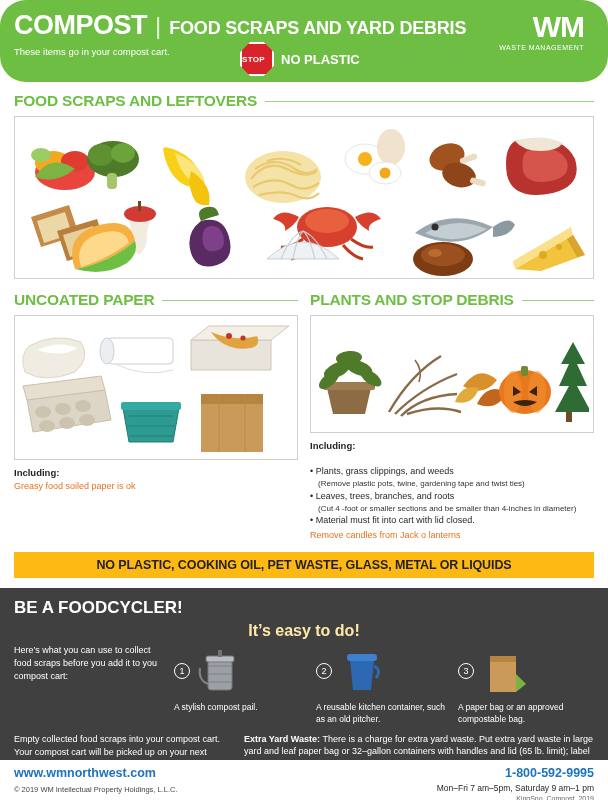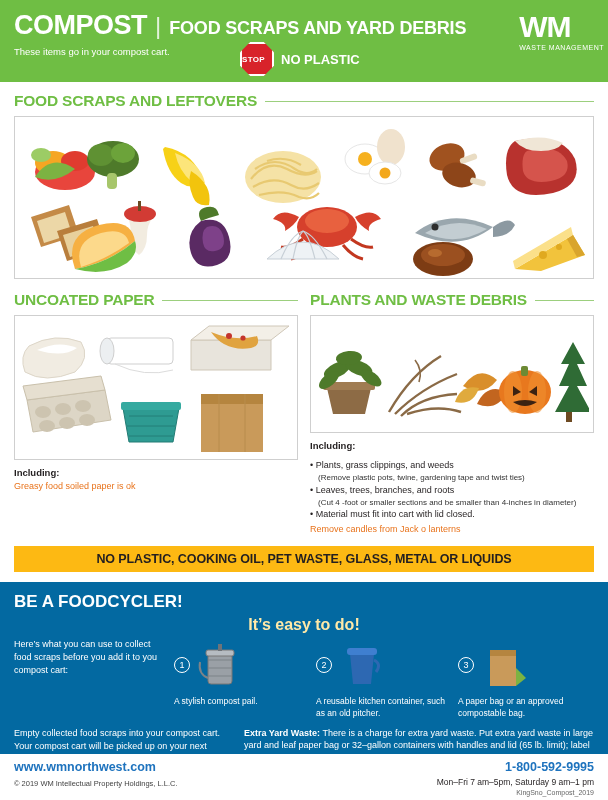--- a/index.html
+++ b/index.html
@@ -11,20 +11,21 @@
     overflow: hidden;
   }
   .page { width: 608px; height: 800px; position: relative; }
 
   
   .header {
     background: #6fbe44;
     height: 82px;
     position: relative;
     padding: 10px 14px 0 14px;
+    border-radius: 26px;
   }
   .header-title {
     display: flex; align-items: baseline; gap: 8px;
   }
   .header-title .big {
     font-size: 27px; font-weight: bold; color: #ffffff; letter-spacing: -0.5px;
   }
   .header-title .bar {
     color: #ffffff; font-size: 24px; font-weight: 300; opacity: .8;
   }
@@ -47,21 +48,21 @@
     display: flex; align-items: center; justify-content: flex-start;
     border: 2px solid #ffffff;
   }
   .stopsign .txt {
     color: #fff; font-size: 8px; font-weight: bold; letter-spacing: .3px;
   }
   .noplastic-label {
     color: #ffffff; font-size: 13px; font-weight: bold;
   }
   .wm-logo {
-    position: absolute; right: 4px; top: 12px; text-align: left;
+    position: absolute; right: 24px; top: 12px; text-align: right;
   }
   .wm-logo .wm {
     font-size: 30px; font-weight: bold; color: #ffffff; letter-spacing: -1px; line-height: 1;
   }
   .wm-logo .wmsub {
     font-size: 7px; color: #ffffff; letter-spacing: .5px; margin-top: 2px;
   }
 
   
   .section-title {
@@ -82,34 +83,34 @@
   
   .two-col { display: flex; gap: 12px; padding: 12px 14px 0 14px; }
   .col { flex: 1; }
   .paper-box {
     border: 1px solid #cfcfcf; margin-top: 6px; height: 145px; position: relative; overflow: hidden;
   }
   .plants-box {
     border: 1px solid #cfcfcf; margin-top: 6px; height: 118px; position: relative; overflow: hidden;
   }
   .including { font-size: 9.5px; font-weight: bold; margin-top: 7px; }
-  .bullets { font-size: 9px; line-height: 1.45; margin-top: 8px; }
+  .bullets { font-size: 9px; line-height: 1.45; margin-top: 14px; }
   .bullets .sub { color: #333; font-size: 8px; display: block; padding-left: 8px; }
   .orange { color: #e8731c; font-size: 9px; margin-top: 3px; }
 
   
   .banner {
     margin: 12px 14px 0 14px; background: #fdb913; color: #231f20;
     font-size: 12.5px; font-weight: bold; text-align: center; padding: 6px 0;
     letter-spacing: -0.1px;
   }
 
   
   .foodcycler {
-    margin: 10px 0 0 0; background: #0369a1; color: #ffffff;
+    margin: 10px 0 0 0; background: #404040; color: #ffffff;
     padding: 10px 14px 12px 14px; height: 190px; position: relative;
   }
   .fc-title { font-size: 17px; font-weight: bold; color: #ffffff; }
   .fc-sub { font-size: 16px; font-weight: bold; color: #ffe9a8; margin-top: 4px; text-align: center; }
   .fc-body { display: flex; gap: 10px; margin-top: 4px; }
   .fc-left { width: 150px; font-size: 9px; line-height: 1.4; color: #ffffff; }
   .fc-steps { flex: 1; display: flex; gap: 6px; }
   .fc-step { flex: 1; }
   .fc-step-head { display: flex; align-items: center; gap: 6px; height: 54px; }
   .circle-num {
@@ -119,21 +120,21 @@
   }
   .fc-step-art { position: relative; width: 48px; height: 54px; }
   .fc-step-cap { font-size: 8.5px; line-height: 1.35; color: #ffffff; margin-top: 4px; }
   .fc-bottom { display: flex; gap: 0; margin-top: 8px; }
   .fc-bottom-left { width: 230px; font-size: 9px; line-height: 1.45; }
   .fc-bottom-right { flex: 1; font-size: 9px; line-height: 1.35; }
   .fc-bottom-right b { font-weight: bold; }
 
   
   .footer {
-    position: absolute; bottom: 0; left: 0; right: 0; height: 46px;
+    position: absolute; bottom: 0; left: 0; right: 0; height: 40px;
     padding: 6px 14px; display: flex; justify-content: space-between; align-items: flex-start;
     background: #ffffff;
   }
   .footer-left .url { color: #1e73be; font-size: 12.5px; font-weight: bold; }
   .footer-left .copy { font-size: 7.5px; color: #444; margin-top: 5px; }
   .footer-right { text-align: right; }
   .footer-right .phone { color: #1e73be; font-size: 12.5px; font-weight: bold; }
   .footer-right .hours { font-size: 8.5px; color: #231f20; margin-top: 3px; }
   .footer-right .code { font-size: 7px; color: #666; margin-top: 2px; }
 </style>
@@ -350,21 +351,21 @@
             <path d="M230 78 l0 58" stroke="#b88c4d" stroke-width="1"></path>
           </g>
         </svg>
       </div>
       <div class="including">Including:</div>
       <div class="orange">Greasy food soiled paper is ok</div>
     </div>
 
     <div class="col">
       <div class="section-title">
-        <span>PLANTS AND WASTE DEBRIS</span>
+        <span>PLANTS AND STOP DEBRIS</span>
         <span class="rule"></span>
       </div>
       <div class="plants-box">
         <svg width="278" height="116" viewBox="0 0 278 116">
           <g>
             <path d="M16 72 l44 0 l-6 26 l-32 0z" fill="#8d6b45"></path>
             <rect x="12" y="66" width="52" height="8" rx="2" fill="#a07c52"></rect>
             <g fill="#4e7a2a">
               <ellipse cx="26" cy="54" rx="14" ry="7" transform="rotate(-25 26 54)"></ellipse>
               <ellipse cx="48" cy="52" rx="14" ry="7" transform="rotate(20 48 52)"></ellipse>

